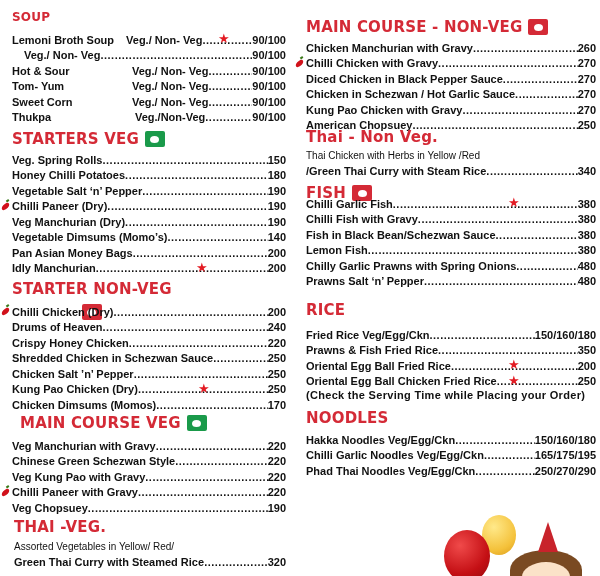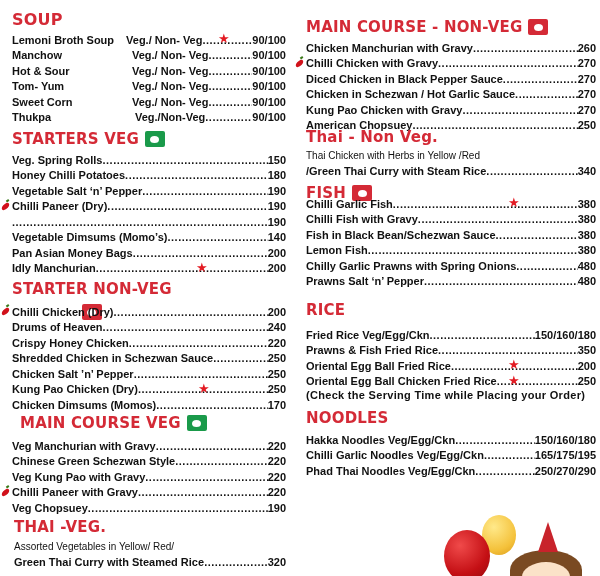--- a/index.html
+++ b/index.html
@@ -38,32 +38,31 @@
          border-right: 10px solid transparent; border-bottom: 30px solid #c8232b; }
   .hair { position: absolute; left: 80px; top: 50px; width: 72px; height: 40px; border-radius: 50% 50% 0 0; background: #7a4a22; }
   .face { position: absolute; left: 92px; top: 62px; width: 48px; height: 30px; border-radius: 50% 50% 0 0; background: #fbe2c8; }
 </style>
 </head>
 <body>
 
 <div class="col col-left">
 
   <div class="hdr" style="top:10px;left:0;">
-    <span class="t" style="font-size:16px;">SOUP</span>
+    <span class="t" style="font-size:12px;">SOUP</span>
   </div>
   <div class="rows" style="top:32px;">
     <div class="row">
       <span class="name">Lemoni Broth Soup</span>
       <span class="sub"> Veg./ Non- Veg </span>
       <span class="dots"></span>
       <span class="star" style="left:206px;">★</span>
       <span class="price">90/100</span>
     </div>
     <div class="row">
-      <span class="name" style="width:108px;">Manchow</span>
       <span class="sub">Veg./ Non- Veg</span>
       <span class="dots"></span>
       <span class="price">90/100</span>
     </div>
     <div class="row">
       <span class="name" style="width:108px;">Hot &amp; Sour</span>
       <span class="sub">Veg./ Non- Veg</span>
       <span class="dots"></span>
       <span class="price">90/100</span>
     </div>
@@ -109,20 +108,21 @@
         <span class="dots"></span>
         <span class="price">190</span>
       </div>
     <div class="row">
         <span class="chilli" style="left:-11px;top:5px;"></span>
         <span class="name">Chilli Paneer (Dry)</span>
         <span class="dots"></span>
         <span class="price">190</span>
       </div>
     <div class="row">
+        <span class="name">Veg Manchurian (Dry)</span>
         <span class="dots"></span>
         <span class="price">190</span>
       </div>
     <div class="row">
         <span class="name">Vegetable Dimsums (Momo’s)</span>
         <span class="dots"></span>
         <span class="price">140</span>
       </div>
     <div class="row">
         <span class="name">Pan Asian Money Bags</span>

